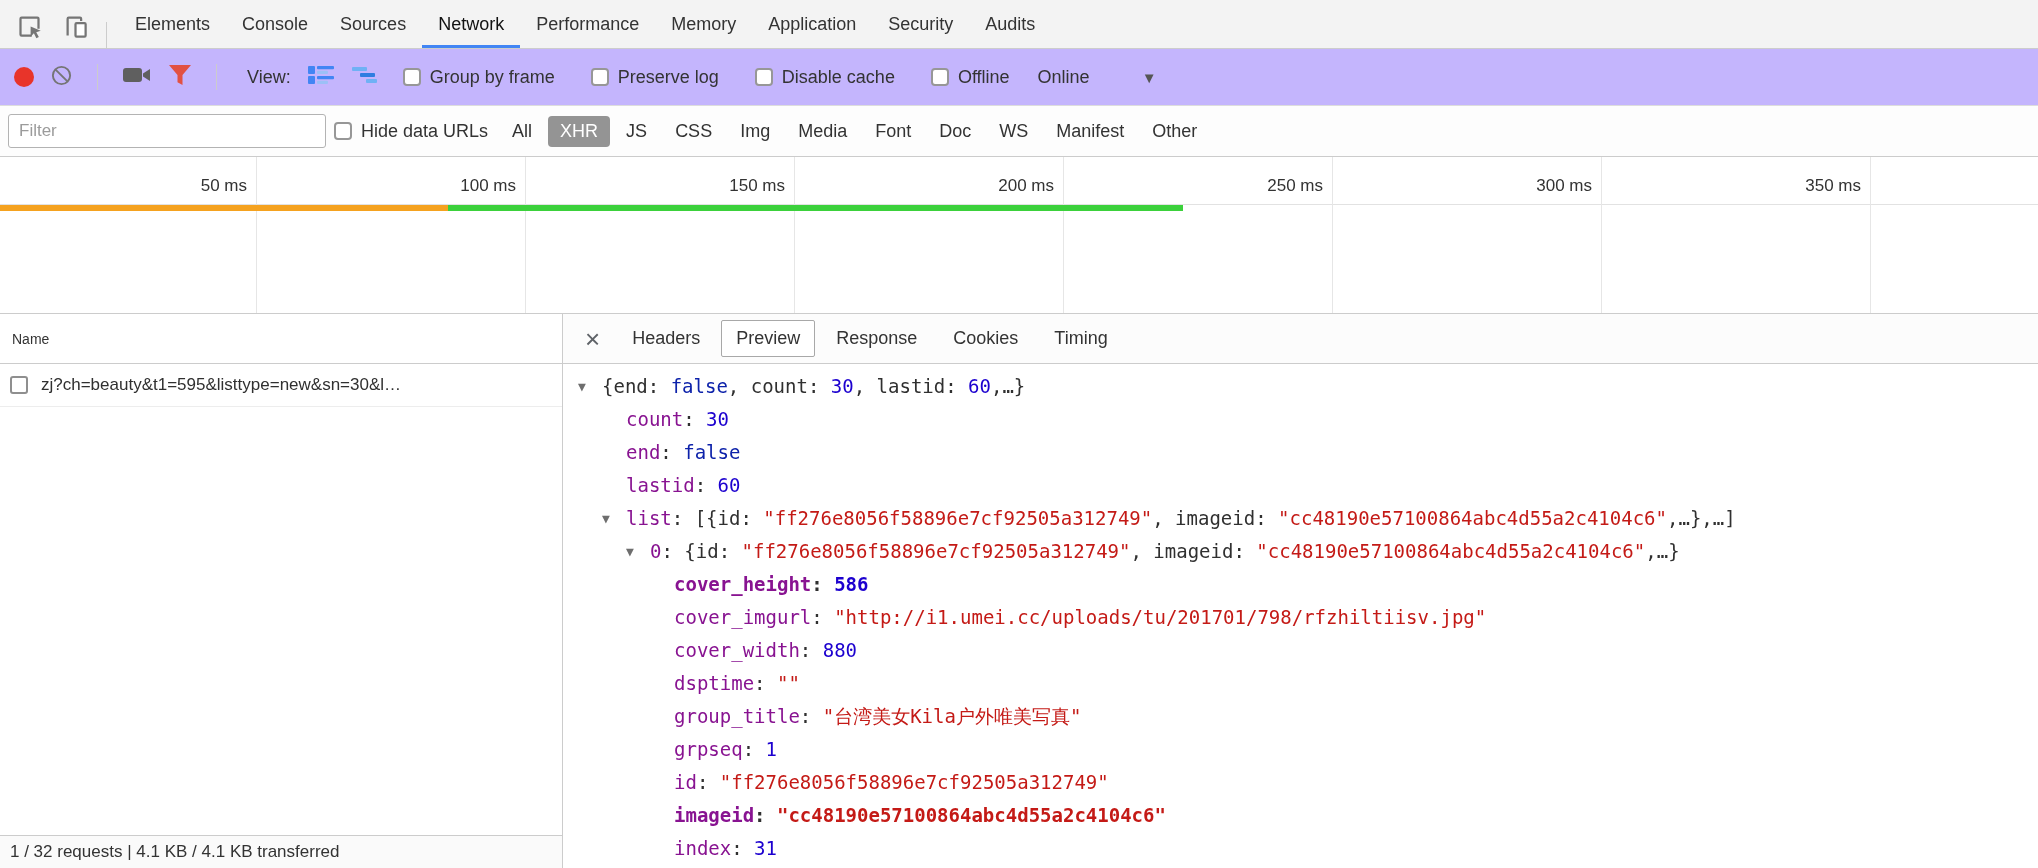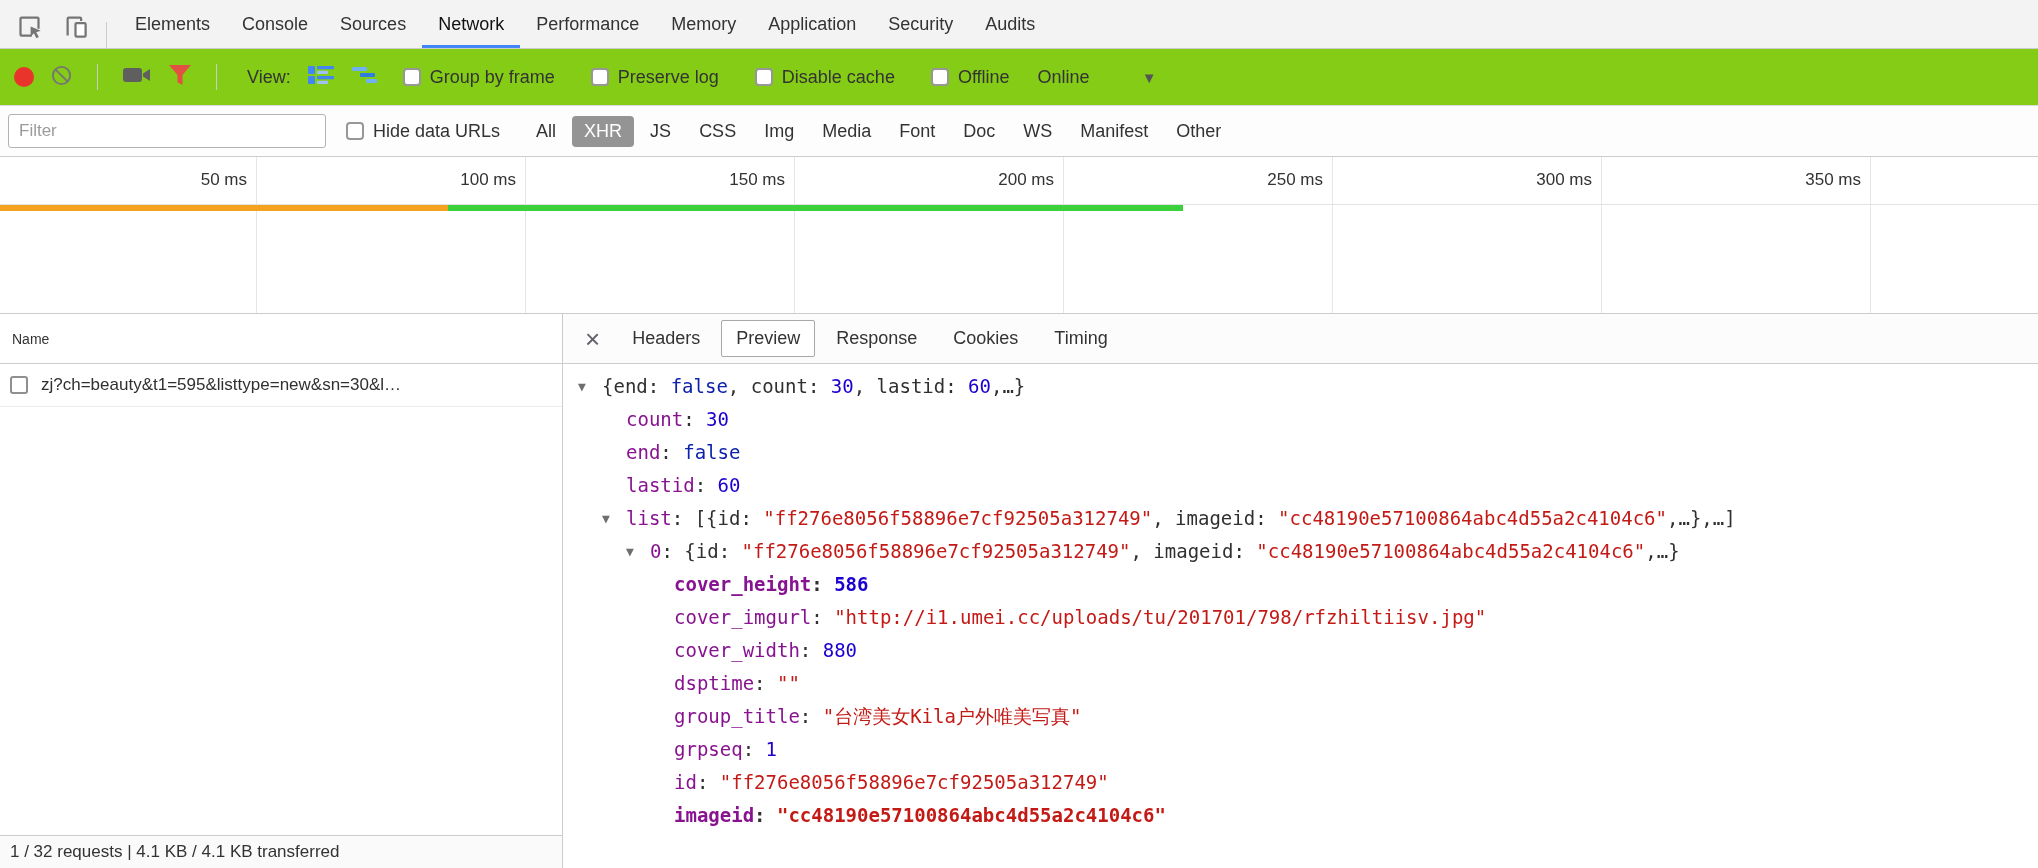--- a/index.html
+++ b/index.html
@@ -8,44 +8,44 @@
 
   
   .tabbar{height:49px;background:#f3f3f3;border-bottom:1px solid #ccc;display:flex;align-items:flex-end;padding:0 6px}
   .icon-btn{width:46px;height:40px;display:flex;align-items:center;justify-content:center;cursor:pointer;flex:none}
   .vsep{width:1px;height:26px;background:#ccc;margin:0 8px;flex:none}
   .tabs{display:flex;height:100%;margin-left:4px}
   .tab{padding:0 16px;display:flex;align-items:center;font-size:18px;color:#333;border-bottom:3px solid transparent;border-top:3px solid transparent;cursor:pointer;white-space:nowrap}
   .tab.active{border-bottom-color:#4285f4;color:#111}
 
   
-  .toolbar{height:57px;background:#84cc16;border-bottom:1px solid #ddd;display:flex;align-items:center;padding:0 14px;gap:16px}
+  .toolbar{height:57px;background:#c4b5fd;border-bottom:1px solid #ddd;display:flex;align-items:center;padding:0 14px;gap:16px}
   .record-dot{width:20px;height:20px;border-radius:50%;background:#e8342a;cursor:pointer;flex:none}
   .tool-icon{display:flex;align-items:center;justify-content:center;cursor:pointer;flex:none}
   .view-label{font-size:18px;color:#333;margin-left:6px}
   .cb-row{display:flex;align-items:center;gap:36px;margin-left:8px}
   .cb-group{display:flex;align-items:center;gap:9px;cursor:pointer;white-space:nowrap}
   .cb{width:18px;height:18px;border:2px solid #979797;border-radius:4px;background:#fff;flex:none}
   .cb-label{font-size:18px;color:#333}
   .throttle{display:flex;align-items:center;gap:52px;margin-left:12px;cursor:pointer}
   .throttle-value{font-size:18px;color:#333}
   .dd-arrow{font-size:15px;color:#555}
 
   
-  .filterbar{height:51px;background:#fdfdfd;border-bottom:1px solid #ccc;display:flex;align-items:center;padding:0 8px;gap:20px}
+  .filterbar{height:51px;background:#fdfdfd;border-bottom:1px solid #ccc;display:flex;align-items:center;padding:0 8px;gap:8px}
   .filter-input{width:318px;height:34px;border:1px solid #b3b3b3;border-radius:3px;font-size:17px;padding:0 10px;color:#333;font-family:inherit;outline:none;background:#fff}
   .filter-input::placeholder{color:#9b9b9b}
   .ftypes{display:flex;align-items:center;margin-left:2px}
   .ftype{padding:5px 12px;margin:0 2px;font-size:18px;color:#333;border-radius:4px;cursor:pointer;white-space:nowrap}
   .ftype.active{background:#949494;color:#fff}
 
   
   .timeline{position:relative;height:157px;border-bottom:1px solid #ccc;background:#fff;overflow:hidden}
   .gridline{position:absolute;top:0;bottom:0;width:1px;background:#e6e6e6}
-  .tl-label{position:absolute;top:13px;font-size:17px;color:#333;transform:translateX(-100%);padding-right:9px;white-space:nowrap}
+  .tl-label{position:absolute;top:19px;font-size:17px;color:#333;transform:translateX(-100%);padding-right:9px;white-space:nowrap}
   .tl-head-line{position:absolute;left:0;right:0;top:47px;height:1px;background:#e2e2e2}
   .tl-bar{position:absolute;top:48px;height:6px}
 
   
   .main{display:flex;height:554px}
   .left{width:563px;border-right:1px solid #ccc;position:relative;background:#fff;flex:none;overflow:hidden}
   .name-header{height:50px;display:flex;align-items:center;padding-left:12px;font-size:14px;color:#333;border-bottom:1px solid #ccc;background:#fff}
   .request-row{height:43px;display:flex;align-items:center;padding-left:10px;gap:13px;border-bottom:1px solid #ededed;cursor:pointer;background:#fff}
   .req-icon{width:18px;height:18px;border:2px solid #8f8f8f;border-radius:3px;background:#fff;flex:none}
   .req-name{font-size:17px;color:#303030;white-space:nowrap;overflow:hidden;text-overflow:ellipsis;padding-right:6px;min-width:0}
@@ -253,17 +253,18 @@
           <div class="trow" style="padding-left: 39px;"><span class="arrow">▼</span><span class="tok-name">list</span><span class="tok-plain">: [{id: </span><span class="tok-str">"ff276e8056f58896e7cf92505a312749"</span><span class="tok-plain">, imageid: </span><span class="tok-str">"cc48190e57100864abc4d55a2c4104c6"</span><span class="tok-plain">,…},…]</span></div>
           <div class="trow" style="padding-left: 63px;"><span class="arrow">▼</span><span class="tok-name">0</span><span class="tok-plain">: {id: </span><span class="tok-str">"ff276e8056f58896e7cf92505a312749"</span><span class="tok-plain">, imageid: </span><span class="tok-str">"cc48190e57100864abc4d55a2c4104c6"</span><span class="tok-plain">,…}</span></div>
           <div class="trow" style="padding-left: 87px; font-weight: bold;"><span class="sp"></span><span class="tok-name">cover_height</span><span class="tok-plain">: </span><span class="tok-num">586</span></div>
           <div class="trow" style="padding-left: 87px;"><span class="sp"></span><span class="tok-name">cover_imgurl</span><span class="tok-plain">: </span><span class="tok-str">"http://i1.umei.cc/uploads/tu/201701/798/rfzhiltiisv.jpg"</span></div>
           <div class="trow" style="padding-left: 87px;"><span class="sp"></span><span class="tok-name">cover_width</span><span class="tok-plain">: </span><span class="tok-num">880</span></div>
           <div class="trow" style="padding-left: 87px;"><span class="sp"></span><span class="tok-name">dsptime</span><span class="tok-plain">: </span><span class="tok-str">""</span></div>
           <div class="trow" style="padding-left: 87px;"><span class="sp"></span><span class="tok-name">group_title</span><span class="tok-plain">: </span><span class="tok-str">"台湾美女Kila户外唯美写真"</span></div>
           <div class="trow" style="padding-left: 87px;"><span class="sp"></span><span class="tok-name">grpseq</span><span class="tok-plain">: </span><span class="tok-num">1</span></div>
           <div class="trow" style="padding-left: 87px;"><span class="sp"></span><span class="tok-name">id</span><span class="tok-plain">: </span><span class="tok-str">"ff276e8056f58896e7cf92505a312749"</span></div>
           <div class="trow" style="padding-left: 87px; font-weight: bold;"><span class="sp"></span><span class="tok-name">imageid</span><span class="tok-plain">: </span><span class="tok-str">"cc48190e57100864abc4d55a2c4104c6"</span></div>
+          <div class="trow" style="padding-left: 87px;"><span class="sp"></span><span class="tok-name">index</span><span class="tok-plain">: </span><span class="tok-num">31</span></div>
         </div>
     </div>
 
   </div>
 </div>
 
 </body></html>

